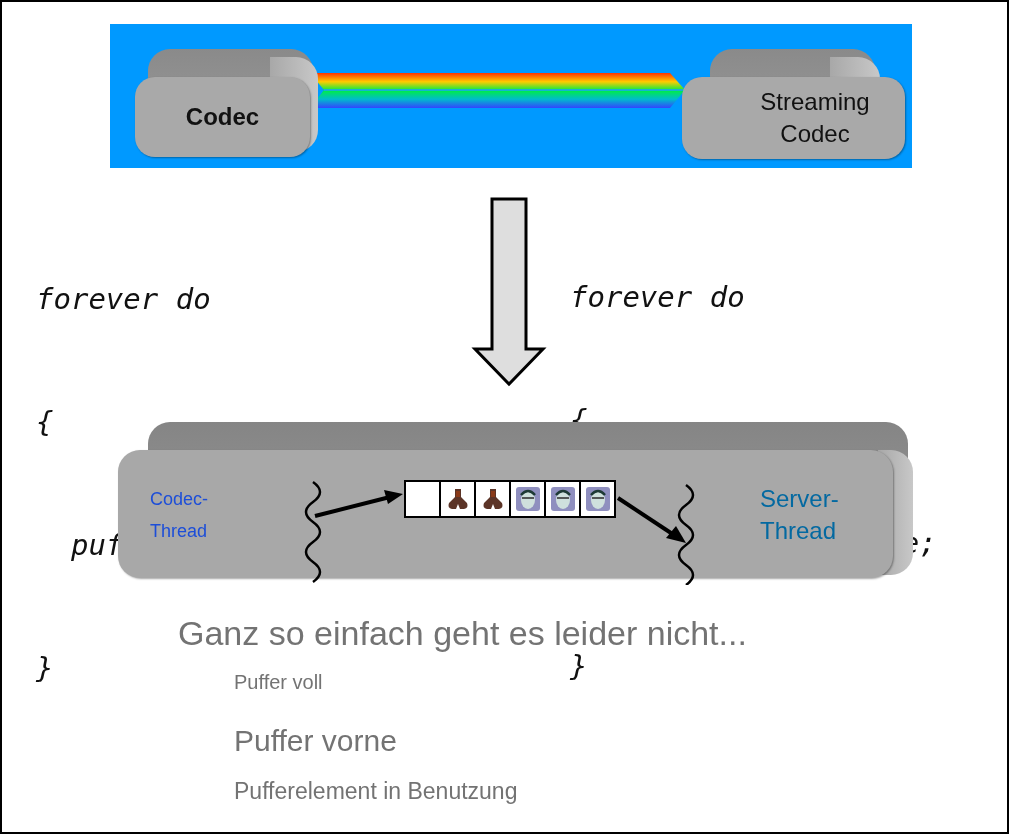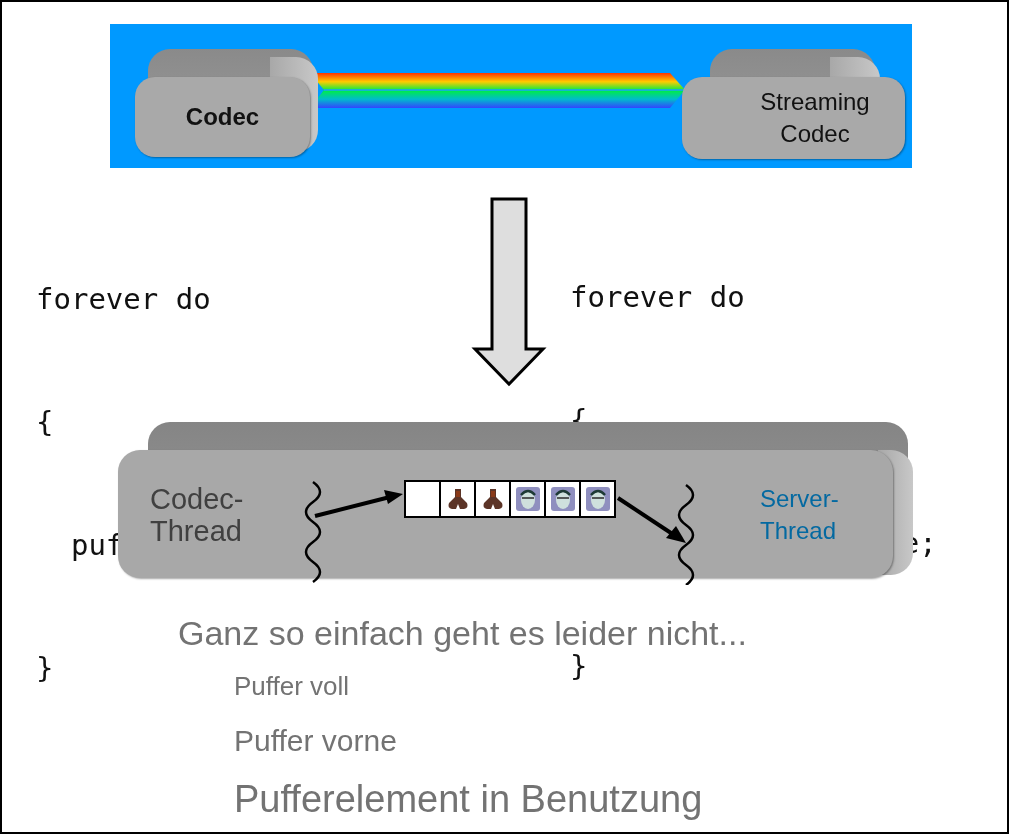--- a/index.html
+++ b/index.html
@@ -1,19 +1,19 @@
 <!DOCTYPE html>
 <html><head>
 <meta charset="utf-8">
 <style>
   html, body { margin: 0; padding: 0; background: #ffffff; }
   body { width: 1009px; height: 834px; position: relative; overflow: hidden; }
   .frame { position: absolute; left: 0; top: 0; width: 1005px; height: 830px; border: 2px solid #000; background: #fff; }
   .sans { font-family: "Liberation Sans", sans-serif; }
-  .mono { font-family: "DejaVu Sans Mono", monospace; }
+  .mono { font-family: "DejaVu Sans Mono", monospace; font-style: italic; }
 
   
   .banner { position: absolute; left: 110px; top: 24px; width: 802px; height: 144px; background: #0099ff; }
   .box3d { position: absolute; }
   .box3d .back { position: absolute; background: linear-gradient(180deg,#8a8a8a,#9c9c9c); border-radius: 22px; }
   .box3d .side { position: absolute; background: linear-gradient(90deg,#a8a8a8,#c8c8c8); border-radius: 0 22px 22px 0; }
   .box3d .front { position: absolute; background: #a9a9a9; border-radius: 20px; box-shadow: 1px 1px 2px rgba(0,0,0,0.35); display: flex; align-items: center; justify-content: center; text-align: center; color: #111; }
 
   .code { position: absolute; font-size: 29px; line-height: 41px; white-space: pre; color: #111; }
 
@@ -74,21 +74,21 @@
   <div>{</div>
   <div>  Bild←pufferQ.vorne;</div>
   <div>}</div>
 </div>
 
 <div class="box3d" style="left:118px;top:420px;width:800px;height:165px;">
   <div class="back" style="left:30px;top:2px;width:760px;height:150px;background:linear-gradient(180deg,#858585,#9a9a9a);"></div>
   <div class="side" style="left:760px;top:30px;width:35px;height:125px;"></div>
   <div class="front" style="left:0;top:30px;width:775px;height:128px;background:#a8a8a8;border-radius:22px;"></div>
 
-  <div class="sans" style="position:absolute;left:32px;top:63px;font-size:29px;line-height:32px;color:#404040;">
+  <div class="sans" style="position:absolute;left:32px;top:63px;font-size:18px;line-height:32px;color:#1d4ed8;">
     <div>Codec-</div>
     <div>Thread</div>
   </div>
   <div class="sans" style="position:absolute;left:642px;top:63px;font-size:24px;line-height:32px;color:#0369a1;">
     <div>Server-</div>
     <div>Thread</div>
   </div>
 
   <svg style="position:absolute;left:0;top:0;" width="800" height="165">
 
@@ -138,15 +138,15 @@
           <rect x="1" y="1" width="24" height="24" rx="3" fill="#8f8fbf"></rect>
           <ellipse cx="13" cy="14" rx="7" ry="9" fill="#cfe0dd"></ellipse>
           <path d="M6,9 q7,-8 14,0" stroke="#1e3a36" stroke-width="2.5" fill="none"></path>
           <path d="M7,12 h12" stroke="#2a2a2a" stroke-width="1.5"></path>
         </svg>
       </div>
     </div>
 </div>
 
 <div class="bullet sans" style="left:178px;top:614px;font-size:34px;">Ganz so einfach geht es leider nicht...</div>
-<div class="bullet sans" style="left:234px;top:671px;font-size:26px;">Puffer voll</div>
+<div class="bullet sans" style="left:234px;top:671px;font-size:20px;">Puffer voll</div>
 <div class="bullet sans" style="left:234px;top:724px;font-size:30px;">Puffer vorne</div>
-<div class="bullet sans" style="left:234px;top:778px;font-size:38px;">Pufferelement in Benutzung</div>
+<div class="bullet sans" style="left:234px;top:778px;font-size:23px;">Pufferelement in Benutzung</div>
 
 </body></html>

